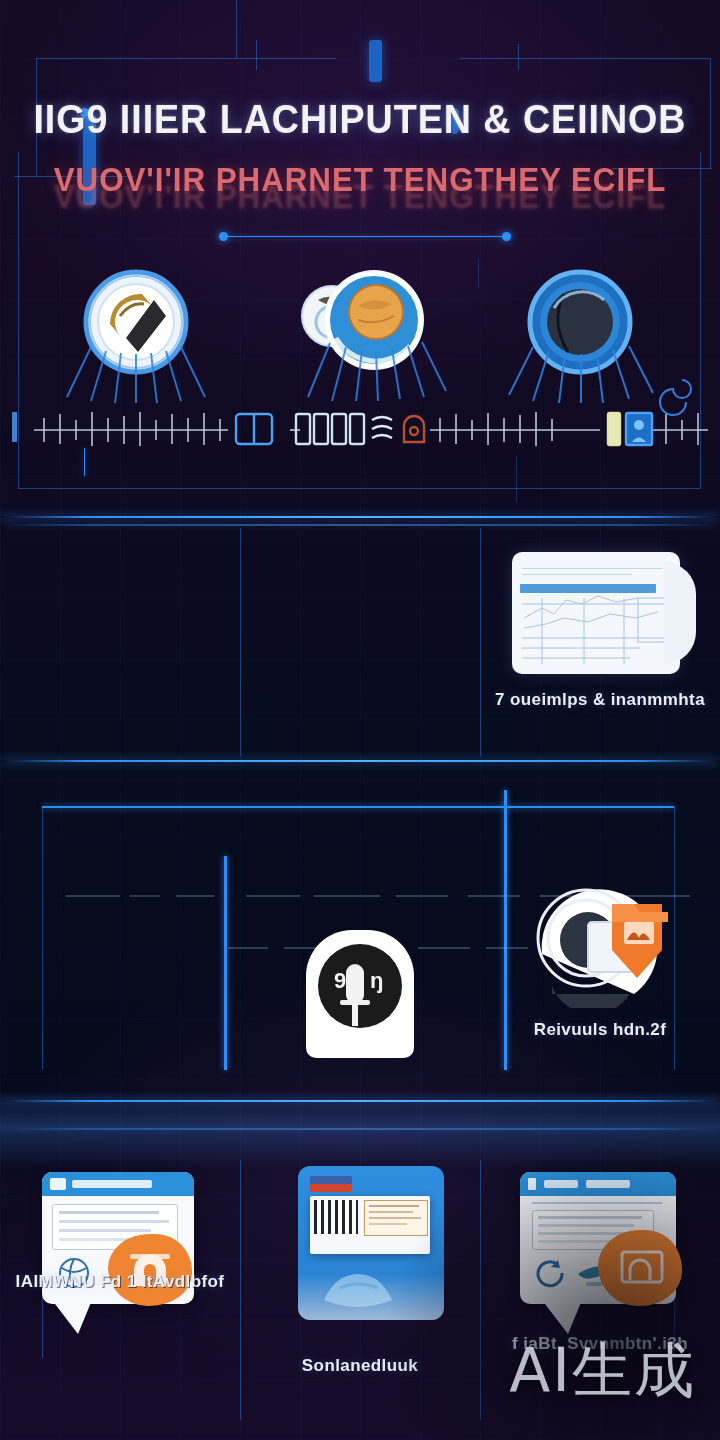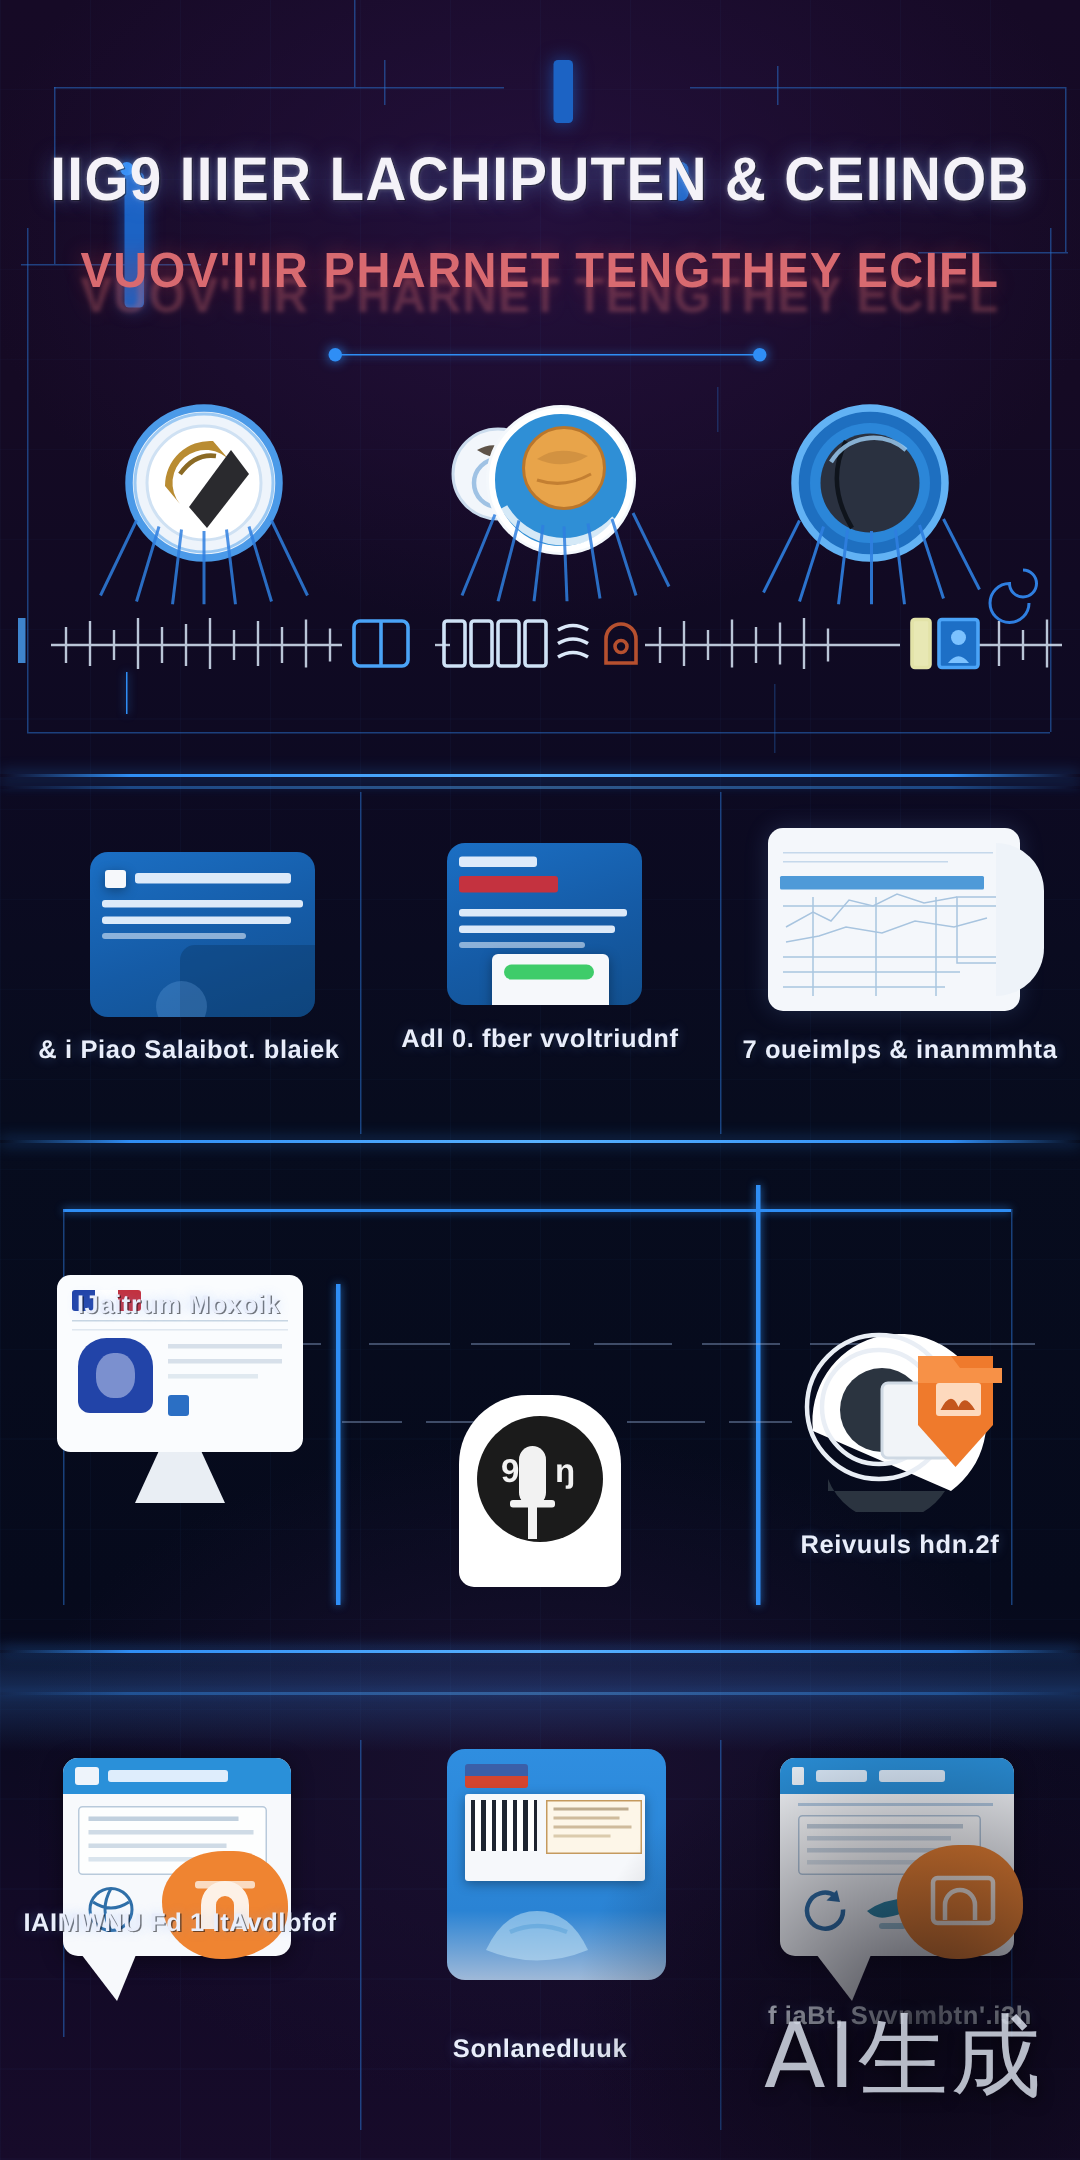--- a/index.html
+++ b/index.html
@@ -276,46 +276,21 @@
       <path d="M26 8 a9 9 0 1 1 -9 9 a13 13 0 1 0 13 13" fill="none" stroke="#2f7fe0" stroke-width="2"></path>
     </svg>
   </div>
 
   <div class="sep" style="top:516px;"></div>
   <div class="sep sepdim" style="top:524px;opacity:.45;"></div>
 
   <div class="ln lnv lnsoft" style="left:240px;top:528px;height:228px;"></div>
   <div class="ln lnv lnsoft" style="left:480px;top:528px;height:228px;"></div>
 
-  <div class="cell" style="left:12px;top:540px;width:228px;height:210px;">
-    <div class="card cardblue" style="left:48px;top:28px;width:150px;height:110px;">
-      <div class="whitepanel" style="left:10px;top:12px;width:14px;height:12px;border-radius:2px;"></div>
-      <div class="tline" style="left:30px;top:14px;width:104px;height:7px;"></div>
-      <div class="tline" style="left:8px;top:32px;width:134px;height:5px;"></div>
-      <div class="tline" style="left:8px;top:43px;width:126px;height:5px;"></div>
-      <div class="tline dim" style="left:8px;top:54px;width:96px;height:4px;"></div>
-      <div style="position:absolute;left:60px;top:62px;width:120px;height:60px;background:rgba(10,48,92,.35);border-radius:10px 0 0 0;"></div>
-      <div style="position:absolute;left:44px;top:86px;width:34px;height:34px;border-radius:50%;background:rgba(120,180,240,.25);"></div>
-    </div>
-    <div class="caption" style="margin-top:150px;">&amp; i Piao Salaibot. blaiek</div>
-  </div>
-
-  <div class="cell" style="left:250px;top:540px;width:220px;height:210px;">
-    <div class="card cardblue" style="left:48px;top:22px;width:130px;height:108px;">
-      <div class="tline" style="left:8px;top:9px;width:52px;height:7px;"></div>
-      <div class="redbar" style="left:8px;top:22px;width:66px;height:11px;"></div>
-      <div class="tline" style="left:8px;top:44px;width:112px;height:5px;"></div>
-      <div class="tline" style="left:8px;top:55px;width:104px;height:5px;"></div>
-      <div class="tline dim" style="left:8px;top:66px;width:84px;height:4px;"></div>
-      <div class="whitepanel" style="left:30px;top:74px;width:78px;height:40px;">
-        <div class="greenbtn" style="left:8px;top:7px;width:60px;height:10px;"></div>
-      </div>
-    </div>
-    <div class="caption two" style="margin-top:142px;line-height:1.3;">Adl 0. fber vvoltriudnf</div>
-  </div>
+
 
   <div class="cell" style="left:486px;top:540px;width:228px;height:210px;">
     <div class="docwhite" style="left:26px;top:12px;width:168px;height:122px;">
       <div class="dgrid" style="left:10px;top:16px;width:140px;height:1px;"></div>
       <div class="dgrid" style="left:10px;top:22px;width:110px;height:1px;"></div>
       <div class="dhdr" style="left:8px;top:32px;width:136px;height:9px;"></div>
       <svg width="168" height="122" viewBox="0 0 168 122" style="position:absolute;left:0;top:0;">
         <g stroke="#8fb4d6" stroke-width="1" fill="none" opacity=".75">
           <path d="M12 66 L30 56 L42 62 L54 48 L70 52 L86 44 L104 50 L126 46"></path>
           <path d="M12 76 L34 72 L52 66 L76 70 L98 62 L124 66 L146 60"></path>
@@ -353,38 +328,20 @@
         <line x1="540" y1="16" x2="610" y2="16"></line>
       <line x1="626" y1="16" x2="690" y2="16"></line>
       <line x1="228" y1="68" x2="268" y2="68"></line>
         <line x1="284" y1="68" x2="330" y2="68"></line>
       <line x1="348" y1="68" x2="400" y2="68"></line>
         <line x1="418" y1="68" x2="470" y2="68"></line>
       <line x1="486" y1="68" x2="528" y2="68"></line>
     </g>
   </svg>
 
-  <div class="cell" style="left:14px;top:850px;width:210px;height:210px;">
-    <div class="monitor" style="left:24px;top:0px;width:164px;height:152px;">
-      <div class="mscreen" style="left:0;top:0;width:164px;height:118px;">
-        <div style="position:absolute;left:10px;top:10px;width:46px;height:14px;background:linear-gradient(90deg,#2244a8 0 34%,#ffffff 34% 66%,#c4323f 66% 100%);border-radius:2px;"></div>
-        <div class="dgrid" style="left:10px;top:30px;width:144px;height:1px;background:#9fb6cc;"></div>
-        <div class="dgrid" style="left:10px;top:36px;width:144px;height:1px;background:#c8d6e4;"></div>
-        <div class="hood" style="left:14px;top:42px;width:50px;height:50px;">
-          <div class="hoodface" style="left:12px;top:10px;width:26px;height:30px;background:#7b90cf;"></div>
-        </div>
-        <div class="dgrid" style="left:74px;top:46px;width:76px;height:3px;background:#b9c9d9;"></div>
-        <div class="dgrid" style="left:74px;top:56px;width:76px;height:3px;background:#b9c9d9;"></div>
-        <div class="dgrid" style="left:74px;top:66px;width:60px;height:3px;background:#cbd8e4;"></div>
-        <div style="position:absolute;left:74px;top:80px;width:14px;height:14px;background:#2b6fc4;border-radius:2px;"></div>
-      </div>
-      <div class="mstand" style="left:52px;top:118px;width:60px;height:34px;"></div>
-    </div>
-    <div class="caption" style="margin-top:10px;">IJaitrum Moxoik</div>
-  </div>
 
   <div class="cell" style="left:250px;top:850px;width:220px;height:210px;">
     <div class="micblock" style="left:56px;top:80px;width:108px;height:128px;">
       <div class="micdisc" style="left:12px;top:14px;width:84px;height:84px;"></div>
       <svg width="108" height="128" viewBox="0 0 108 128" style="position:absolute;left:0;top:0;">
         <g fill="#f2f2f2">
           <rect x="40" y="34" width="18" height="40" rx="9"></rect>
           <rect x="46" y="74" width="6" height="22"></rect>
           <rect x="34" y="70" width="30" height="5" rx="2"></rect>
         </g>

